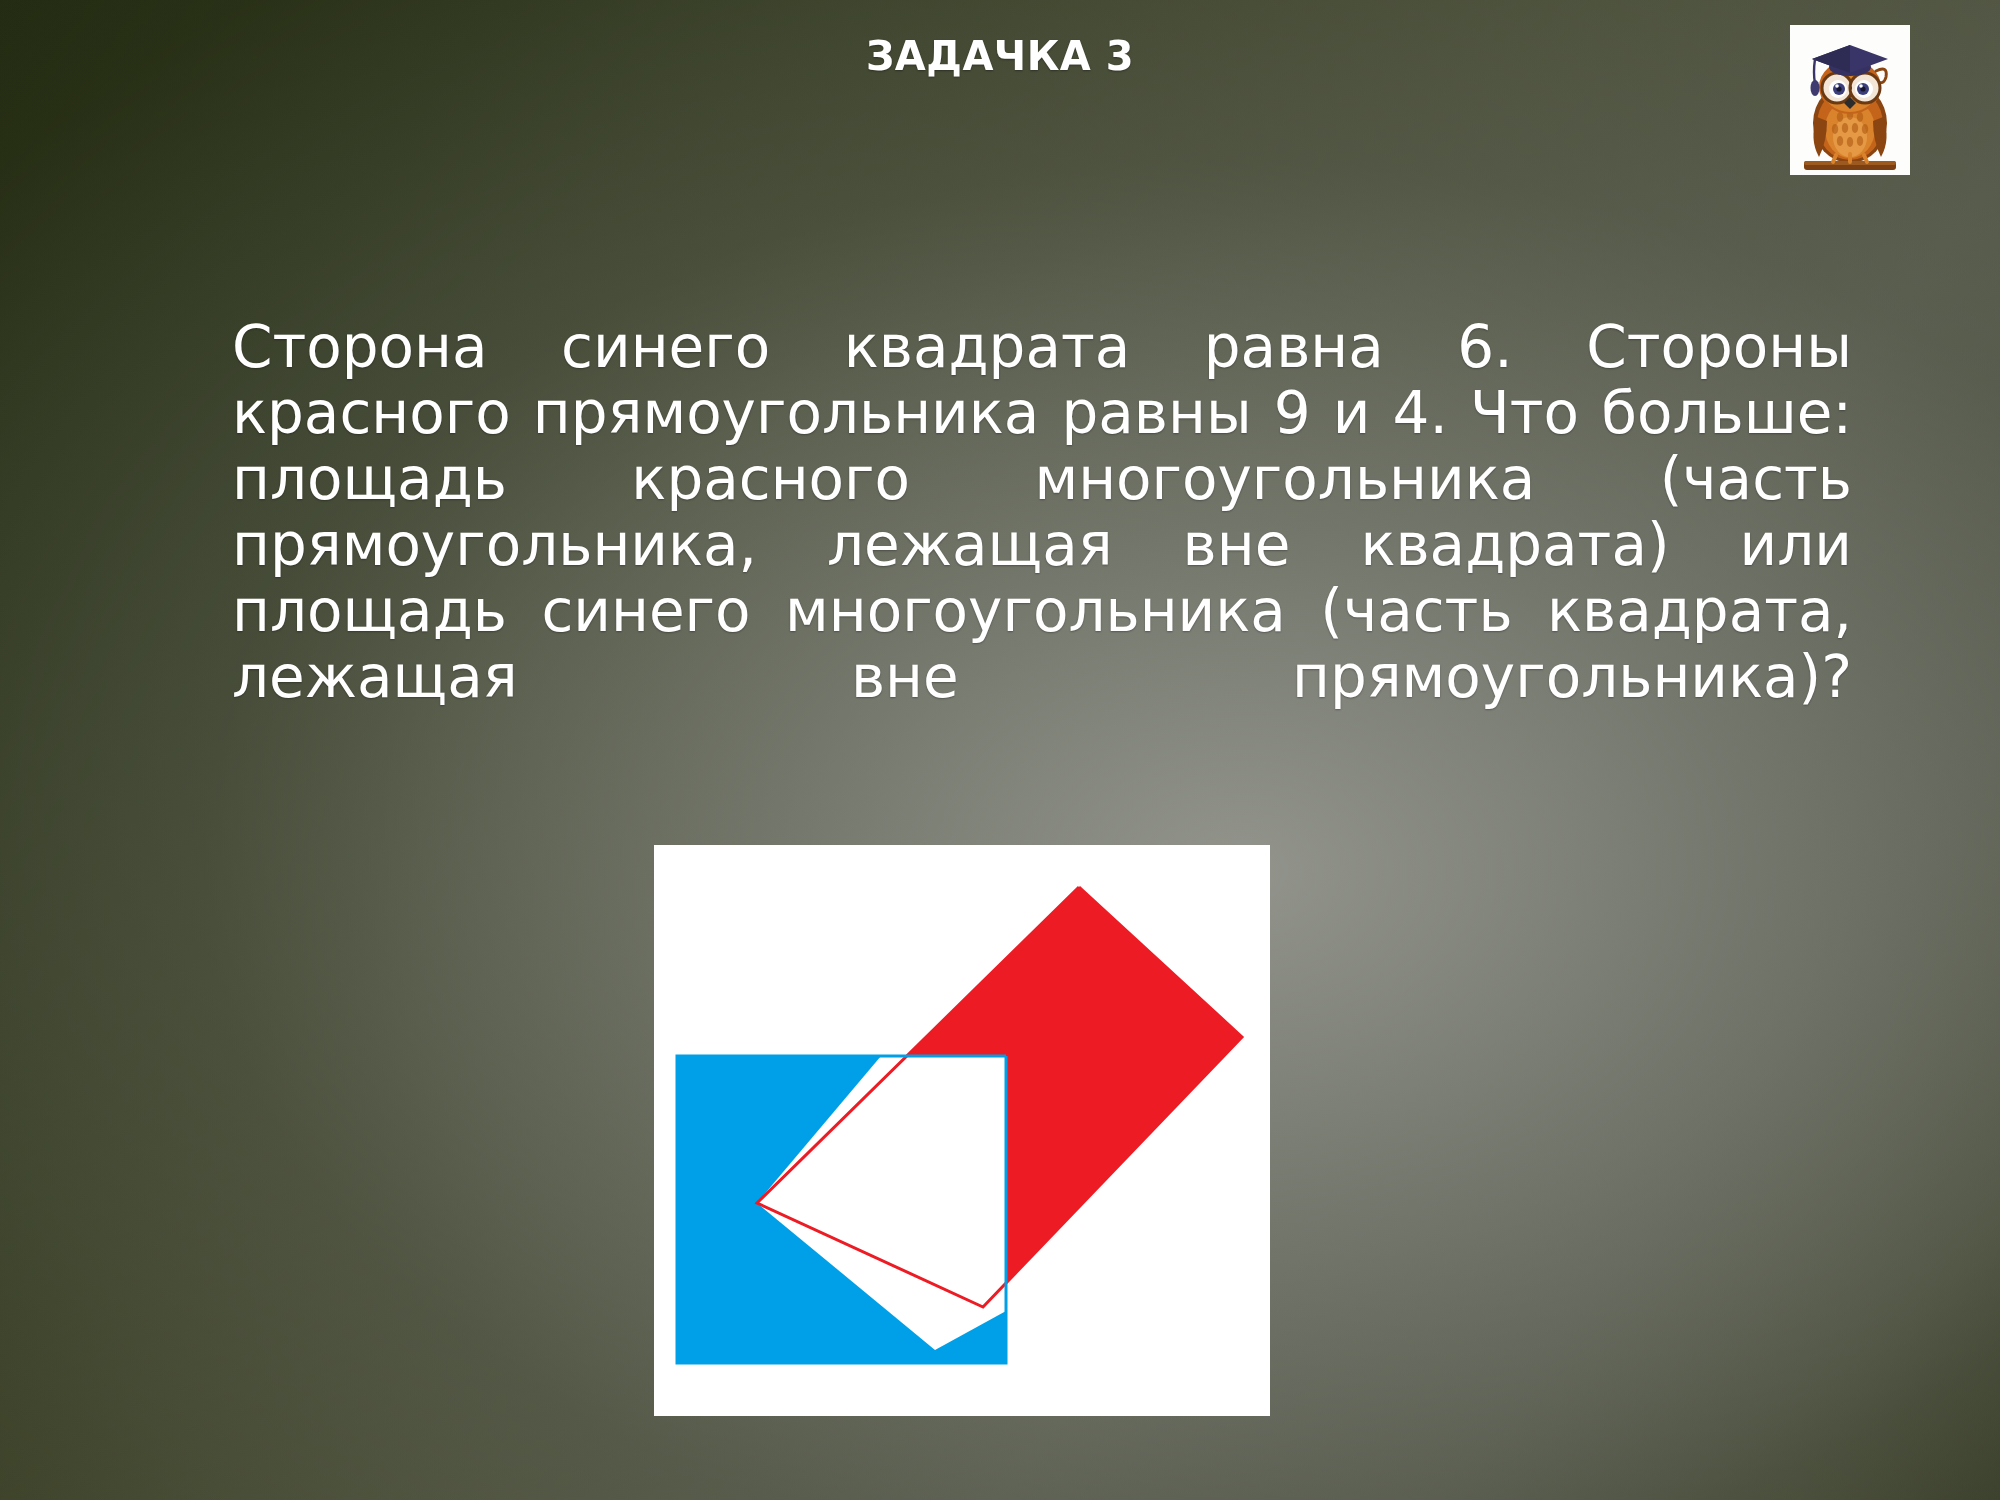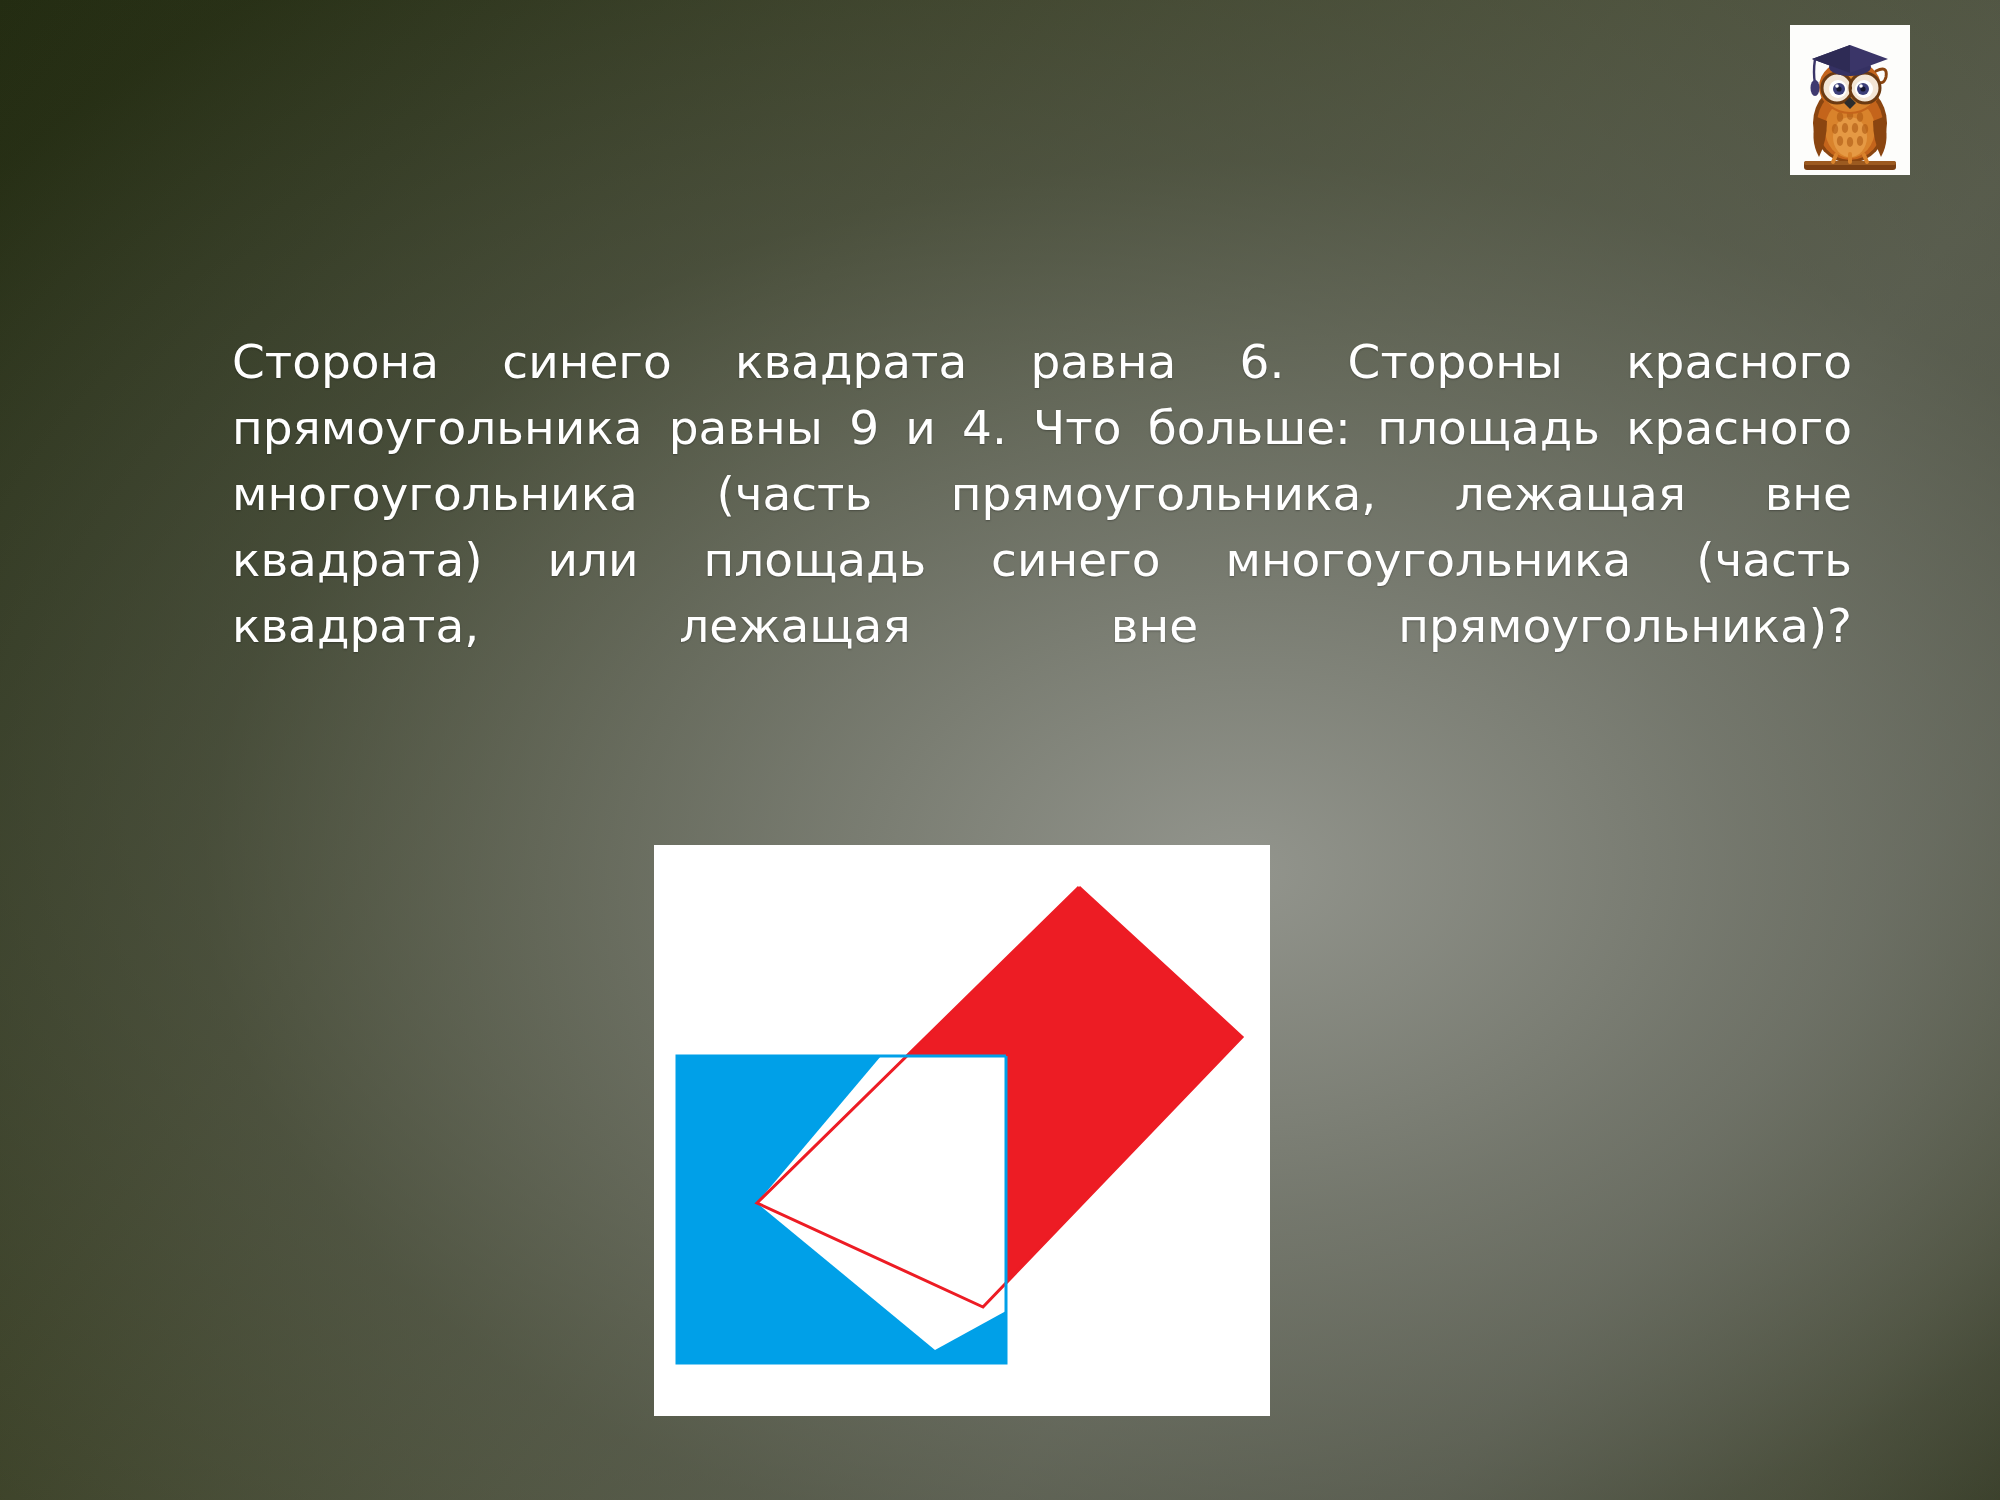--- a/index.html
+++ b/index.html
@@ -44,24 +44,24 @@
     height: 150px;
     background: #fdfdfb;
     overflow: hidden;
   }
   #owl-badge svg { display: block; width: 120px; height: 150px; }
 
   
   #problem-text {
     position: absolute;
     left: 232px;
-    top: 329px;
+    top: 314px;
     width: 1620px;
     color: #ffffff;
-    font-size: 47px;
+    font-size: 58px;
     line-height: 66px;
     text-align: justify;
     text-justify: inter-word;
     font-family: "DejaVu Sans", sans-serif;
     text-shadow: 0 1px 2px rgba(0,0,0,0.30);
   }
   
   #problem-text::after {
     content: "";
     display: inline-block;
@@ -78,20 +78,21 @@
     background: #ffffff;
     overflow: hidden;
   }
   #figure-panel svg { display: block; width: 616px; height: 571px; }
 </style>
 </head>
 <body>
 
 <div id="slide">
 
+  <div id="title">ЗАДАЧКА 3</div>
 
   <div id="owl-badge">
     <svg viewBox="0 0 120 150" xmlns="http://www.w3.org/2000/svg">
       <rect x="0" y="0" width="120" height="150" fill="#fdfdfb"></rect>
 
       <ellipse cx="60" cy="98" rx="37" ry="40" fill="#8a4510"></ellipse>
       <ellipse cx="60" cy="99" rx="33" ry="36" fill="#c4641b"></ellipse>
 
       <ellipse cx="60" cy="104" rx="25" ry="29" fill="#d9832c"></ellipse>
       <ellipse cx="60" cy="112" rx="17" ry="20" fill="#e59944"></ellipse>

